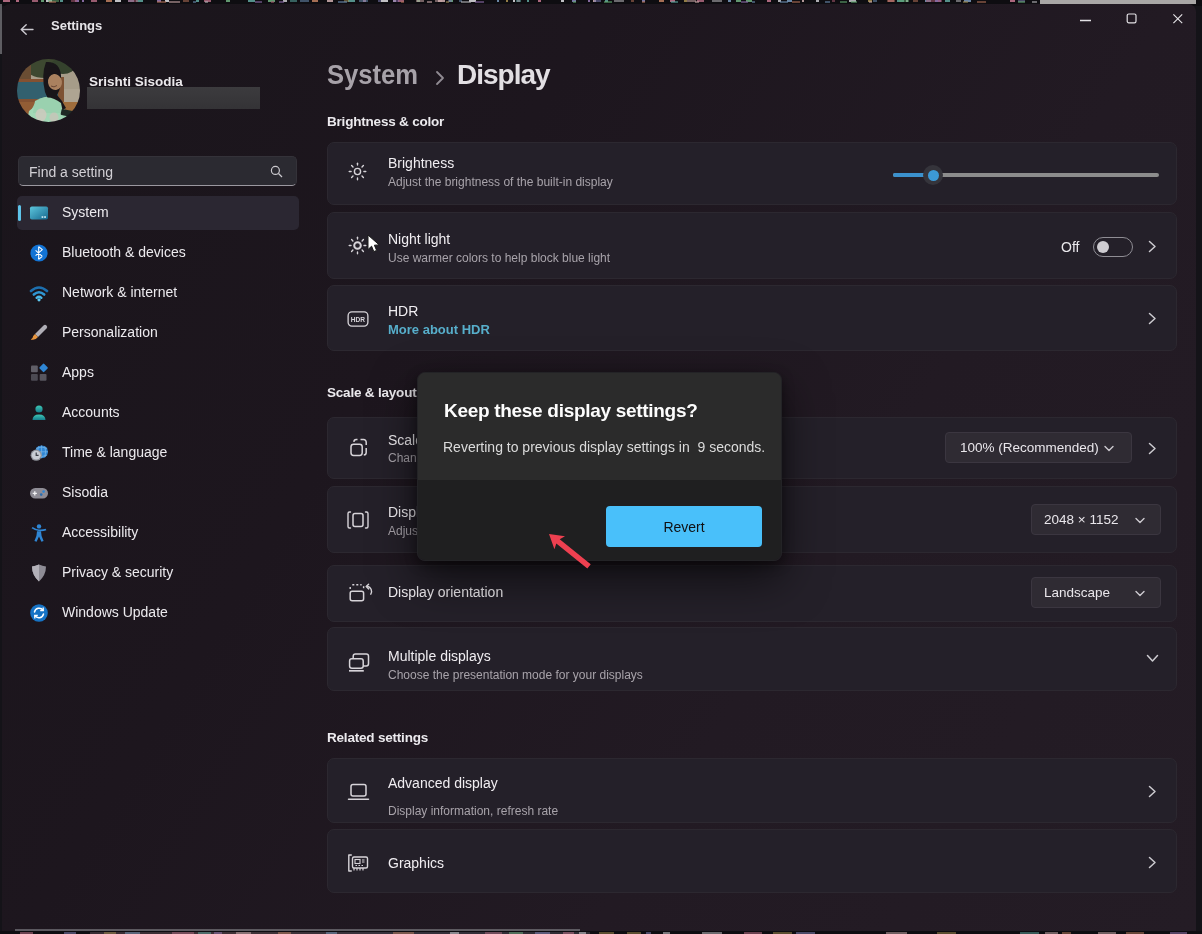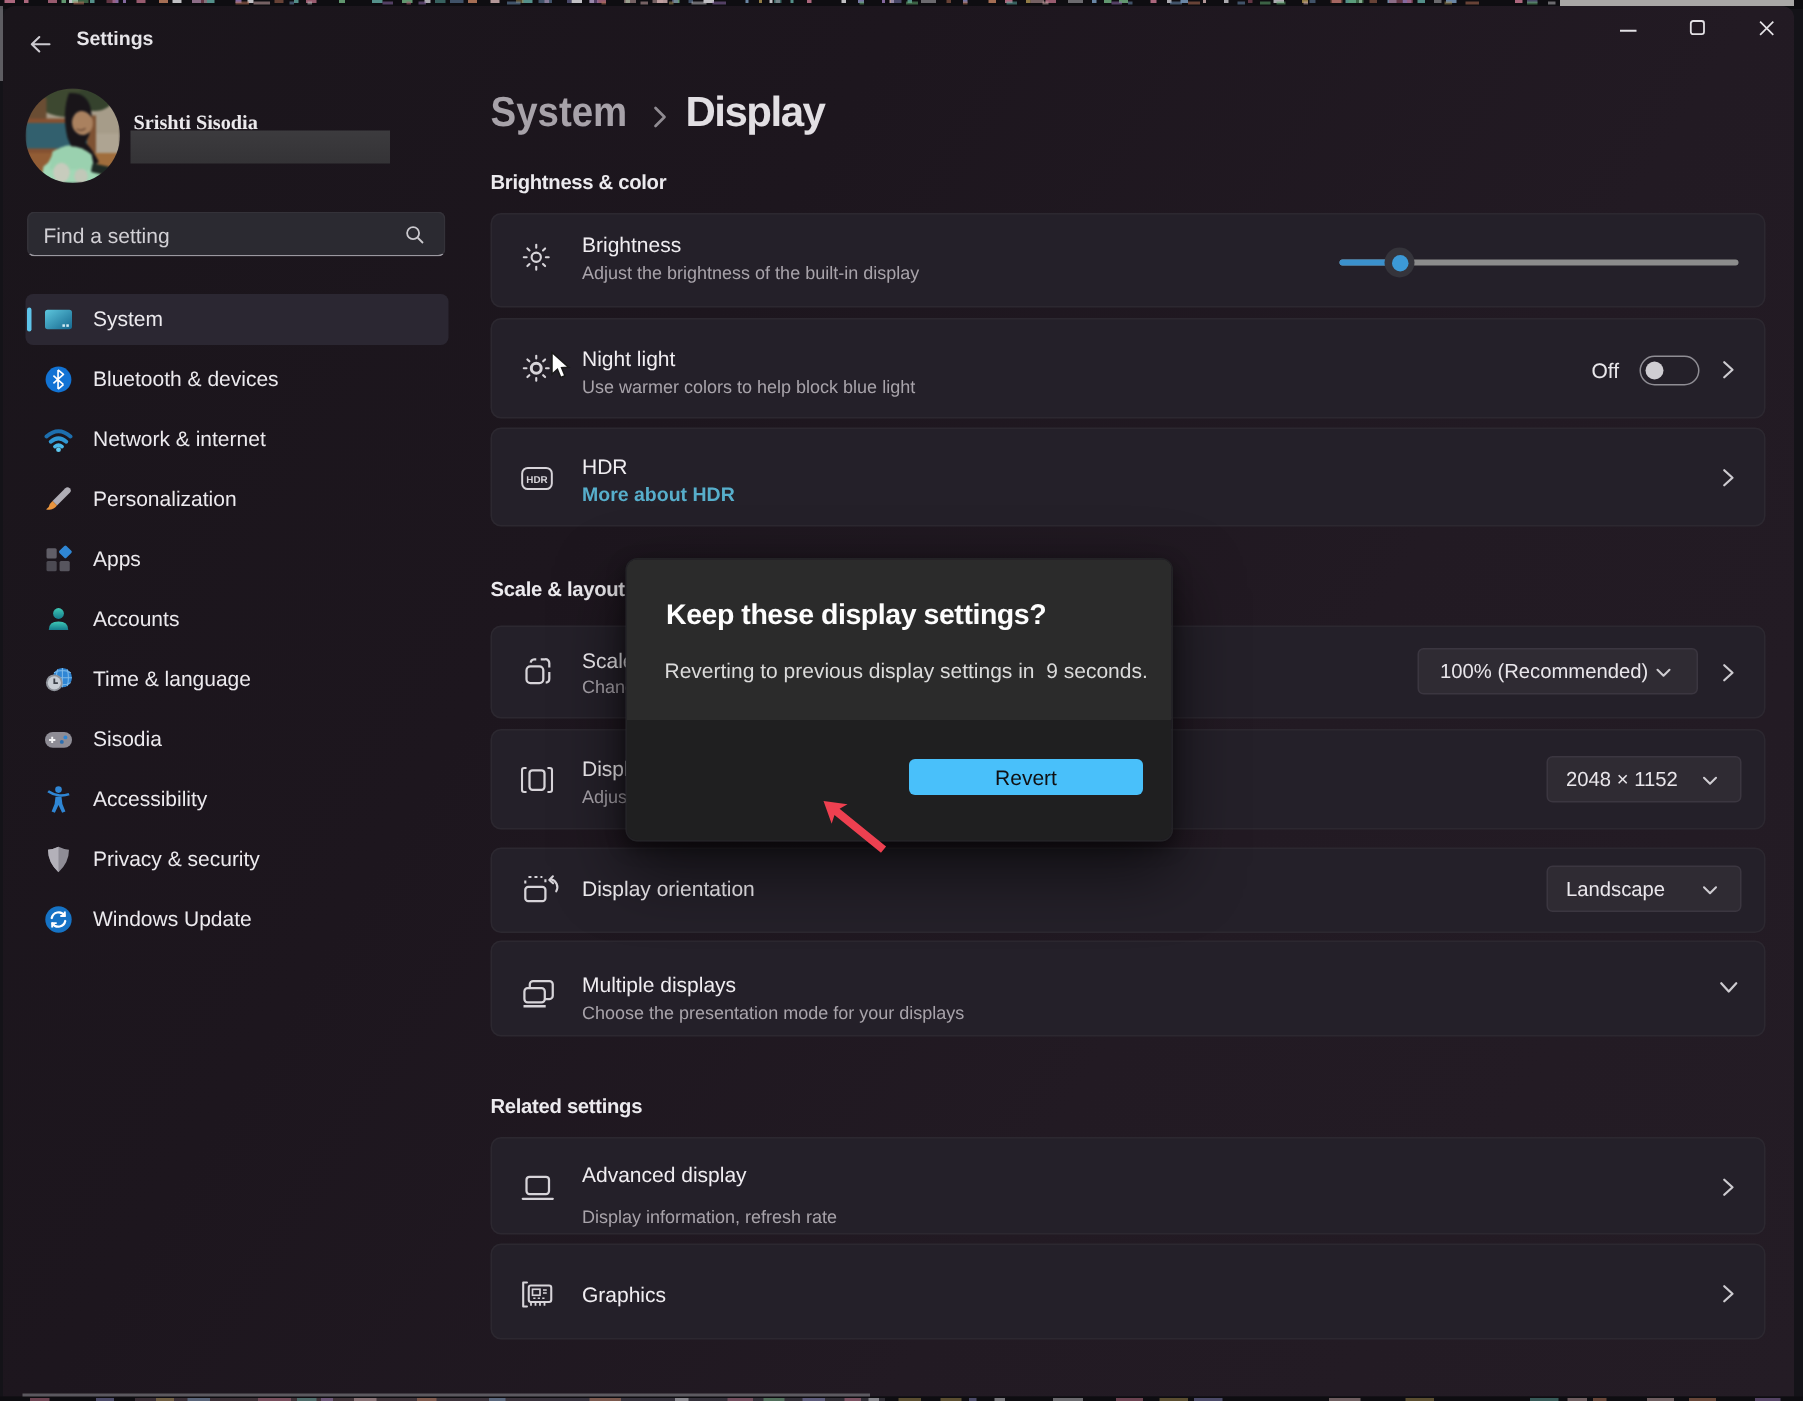--- a/index.html
+++ b/index.html
@@ -242,24 +242,24 @@
         <path d="M29 3 Q43 2 44 17 Q45 28 40 36 Q45 41 49 49 L41 54 Q32 44 28 33 Q24 16 29 3 Z" fill="#19151a"></path>
         <ellipse cx="38" cy="23" rx="7" ry="8" transform="rotate(-8 38 23)" fill="#b08058"></ellipse>
         <path d="M30 10 Q42 4 44 19 Q39 12 30 15 Z" fill="#19151a"></path>
         <path d="M34 27 Q37 29 40 26.5" stroke="#6e4630" stroke-width="1" fill="none"></path>
         <path d="M18 42 Q32 34 44 44 L46 54 L16 54 Z" fill="#93d4ab"></path>
         <ellipse cx="24" cy="56" rx="5.5" ry="6.5" fill="#cfc9bc" opacity="0.85"></ellipse>
         <ellipse cx="37" cy="58.5" rx="4.5" ry="5" fill="#c9c3b6" opacity="0.8"></ellipse>
         <rect x="44" y="51" width="13" height="6" rx="1" transform="rotate(12 50 54)" fill="#1c2a24"></rect>
       </svg>
     </div>
-    <div class="abs" style="left:87px;top:70px;font-size:13.5px;font-weight:bold;color:#ebe9ec;font-family:Liberation Serif, serif;">Srishti Sisodia</div>
+    <div class="abs" style="left:87px;top:70px;font-size:13.5px;font-weight:bold;color:#ebe9ec;">Srishti Sisodia</div>
     <div class="abs" style="left:85px;top:83px;width:173px;height:22px;background:linear-gradient(180deg,#3c3b3e,#343336);"></div>
 
-    <div class="abs" style="left:16px;top:137px;width:279px;height:30px;background:#2b2a31;border-radius:5px;border:1px solid #343239;border-bottom:1px solid #9b98a0;">
+    <div class="abs" style="left:16px;top:152px;width:279px;height:30px;background:#2b2a31;border-radius:5px;border:1px solid #343239;border-bottom:1px solid #9b98a0;">
       <div style="position:absolute;left:10px;top:7px;font-size:14px;color:#d2d0d5;">Find a setting</div>
       <svg style="position:absolute;right:13px;top:8px;" width="13" height="13" viewBox="0 0 13 13">
         <circle cx="5.4" cy="5.4" r="4" stroke="#cbc9ce" stroke-width="1.2" fill="none"></circle>
         <path d="M8.5 8.5 L12 12" stroke="#cbc9ce" stroke-width="1.2"></path>
       </svg>
     </div>
 
     <div id="nav">
       <div class="nav-item" style="top:192px;background:#2b2732;border-radius:5px;">
         <div style="position:absolute;left:1px;top:9px;width:3px;height:16px;border-radius:2px;background:#5ec4ea;"></div>
@@ -538,21 +538,21 @@
         <path d="M1.5 1.5 L7 6.5 L1.5 11.5" stroke="#cdcbd0" stroke-width="1.5" fill="none" stroke-linecap="round" stroke-linejoin="round"></path>
       </svg>
     </div>
 
     <div class="abs" id="dialog" style="left:415px;top:368px;width:365px;height:189px;border-radius:8px;overflow:hidden;
          box-shadow:0 18px 45px rgba(0,0,0,0.58), 0 4px 12px rgba(0,0,0,0.4), inset 0 1px 0 #3c3c3c;border:1px solid #232326;">
       <div style="position:absolute;left:0;top:0;width:100%;height:107px;background:#2b2b2b;"></div>
       <div style="position:absolute;left:0;top:107px;width:100%;height:82px;background:#1f1f20;"></div>
       <div style="position:absolute;left:26px;top:27px;font-size:19px;font-weight:bold;letter-spacing:-0.3px;color:#fdfdfd;">Keep these display settings?</div>
       <div style="position:absolute;left:25px;top:66px;font-size:14px;color:#dbdbdb;">Reverting to previous display settings in&nbsp; 9 seconds.</div>
-      <div style="position:absolute;left:188px;top:133px;width:156px;height:24px;background:#49c0fa;border-radius:4px;
+      <div style="position:absolute;left:188px;top:133px;width:156px;height:41px;background:#49c0fa;border-radius:4px;
            display:flex;align-items:center;justify-content:center;font-size:14px;color:#101012;">Revert</div>
     </div>
 
     <svg class="abs" style="left:543px;top:524px;" width="60" height="52" viewBox="0 0 60 52">
       <g transform="translate(4,6) rotate(39)">
         <path d="M0 0 L13.8 -8.4 L11.6 -2.7 L51.5 -2.7 L51.5 2.7 L11.6 2.7 L13.8 8.4 Z" fill="#ee4050"></path>
       </g>
     </svg>
   </div>
 

